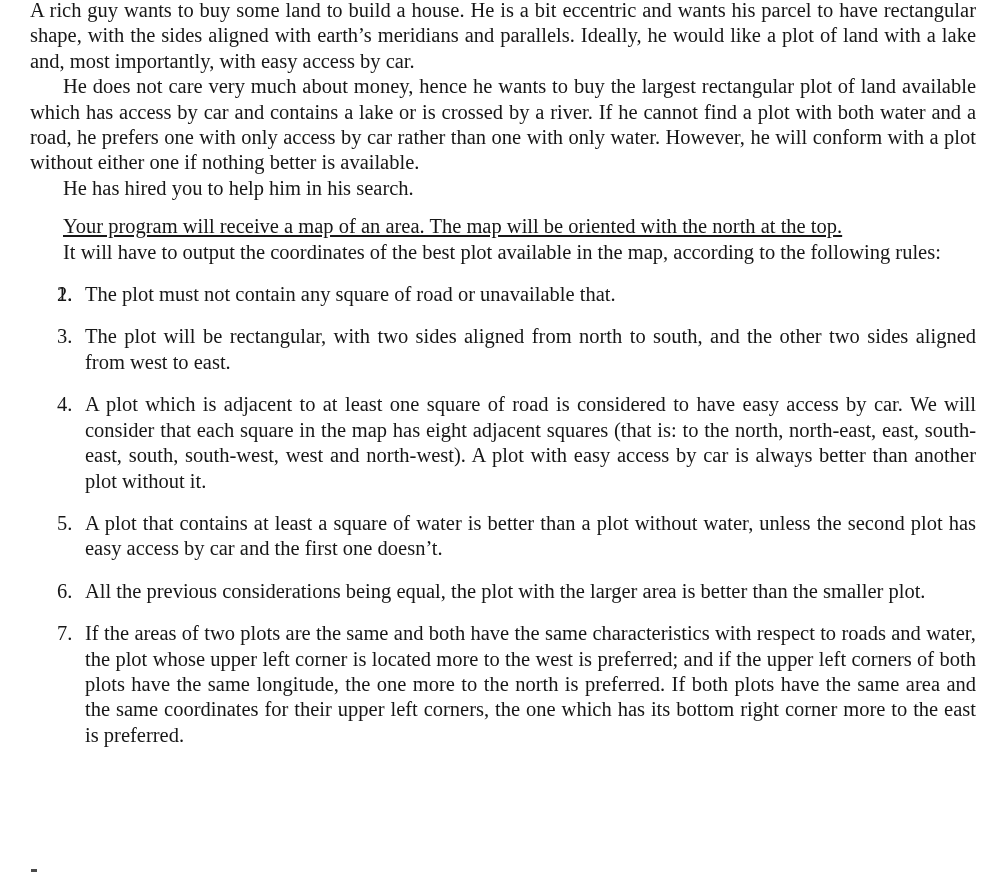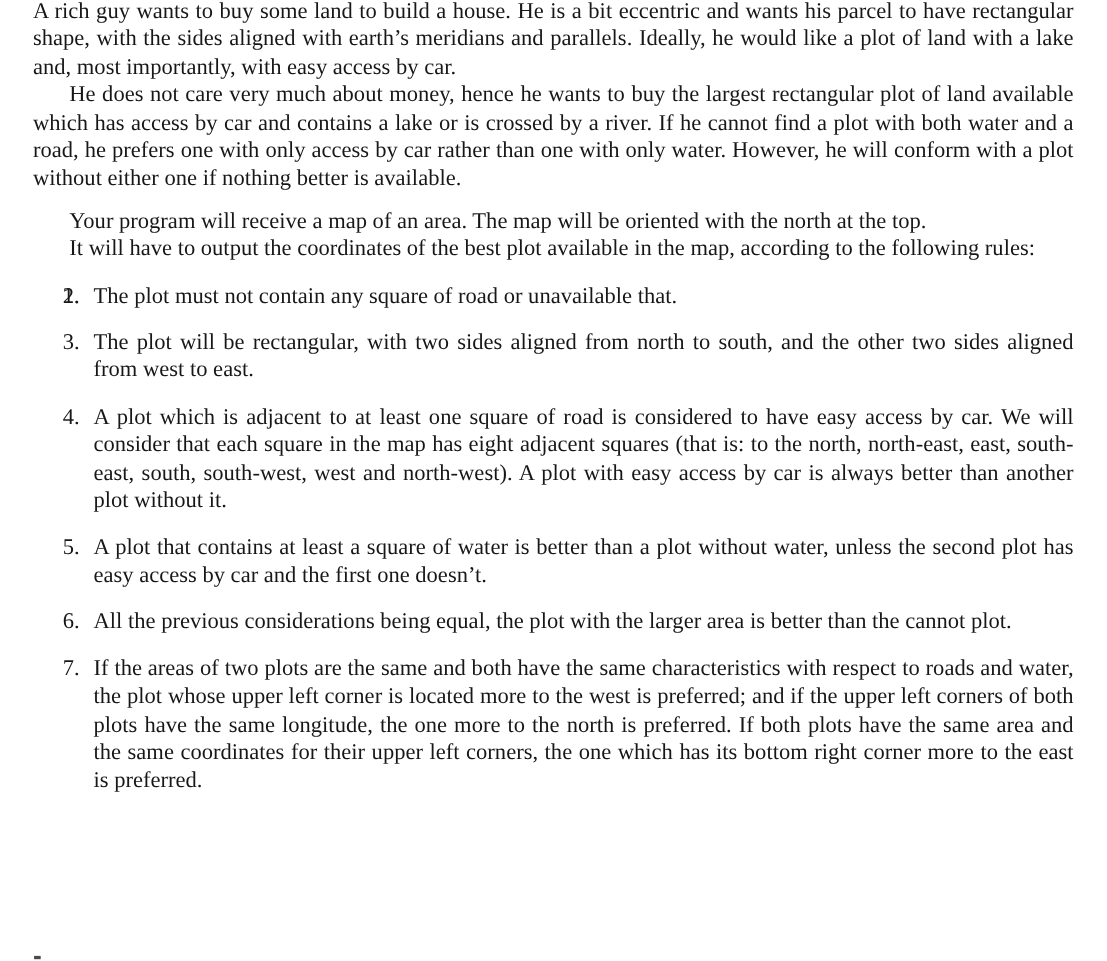--- a/index.html
+++ b/index.html
@@ -28,20 +28,21 @@
     margin: 0;
     text-align: justify;
     text-indent: 33px;
   }
   .para.noindent {
     text-indent: 0;
     margin-top: -2px;
   }
   .para.gap {
     margin-top: 13px;
+    text-decoration: underline;
   }
   ol.rules {
     list-style: none;
     margin: 17px 0 0 0;
     padding: 0;
   }
   ol.rules li {
     position: relative;
     margin: 0 0 17px 55px;
     text-align: justify;
@@ -63,20 +64,21 @@
     background: #4a4a4a;
   }
 </style>
 </head>
 <body>
 
 <div class="page">
 
   <p class="para noindent">A rich guy wants to buy some land to build a house. He is a bit eccentric and wants his parcel to have rectangular shape, with the sides aligned with earth’s meridians and parallels. Ideally, he would like a plot of land with a lake and, most importantly, with easy access by car.</p>
   <p class="para">He does not care very much about money, hence he wants to buy the largest rectangular plot of land available which has access by car and contains a lake or is crossed by a river. If he cannot find a plot with both water and a road, he prefers one with only access by car rather than one with only water. However, he will conform with a plot without either one if nothing better is available.</p>
+  <p class="para">He has hired you to help him in his search.</p>
   <p class="para gap">Your program will receive a map of an area. The map will be oriented with the north at the top.</p>
   <p class="para">It will have to output the coordinates of the best plot available in the map, according to the following rules:</p>
 
   <ol class="rules">
     <li>
       <span class="num">1.</span>
     </li>
     <li>
       <span class="num">2.</span>
       <span>The plot must not contain any square of road or unavailable that.</span>
@@ -88,21 +90,21 @@
     <li>
       <span class="num">4.</span>
       <span>A plot which is adjacent to at least one square of road is considered to have easy access by car. We will consider that each square in the map has eight adjacent squares (that is: to the north, north-east, east, south-east, south, south-west, west and north-west). A plot with easy access by car is always better than another plot without it.</span>
     </li>
     <li>
       <span class="num">5.</span>
       <span>A plot that contains at least a square of water is better than a plot without water, unless the second plot has easy access by car and the first one doesn’t.</span>
     </li>
     <li>
       <span class="num">6.</span>
-      <span>All the previous considerations being equal, the plot with the larger area is better than the cannot plot.</span>
+      <span>All the previous considerations being equal, the plot with the larger area is better than the smaller plot.</span>
     </li>
     <li>
       <span class="num">7.</span>
       <span>If the areas of two plots are the same and both have the same characteristics with respect to roads and water, the plot whose upper left corner is located more to the west is preferred; and if the upper left corners of both plots have the same longitude, the one more to the north is preferred. If both plots have the same area and the same coordinates for their upper left corners, the one which has its bottom right corner more to the east is preferred.</span>
     </li>
   </ol>
 
   <div class="cutoff-glyph"></div>
 
 </div>

